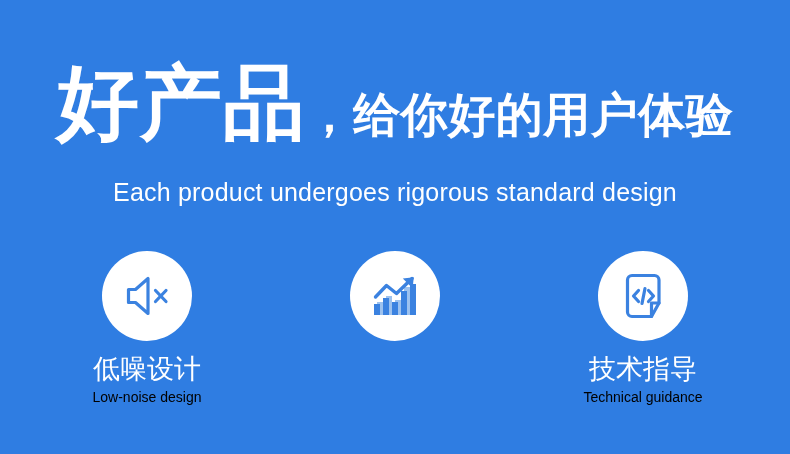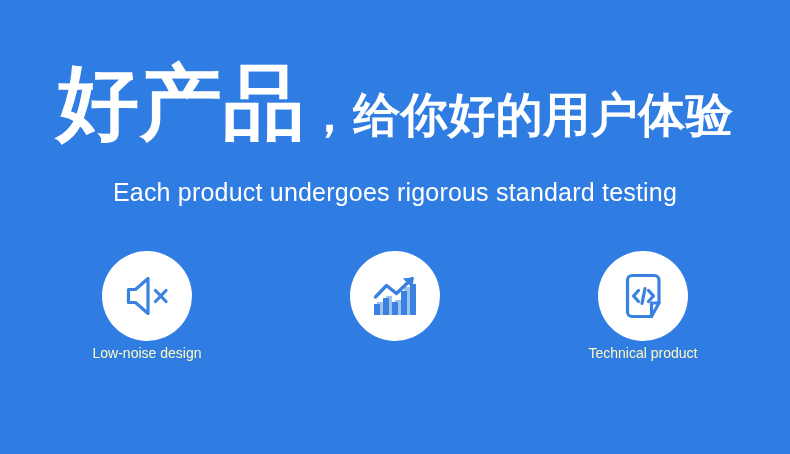--- a/index.html
+++ b/index.html
@@ -94,52 +94,53 @@
   .feature-title {
     margin-top: 14px;
     color: #ffffff;
     font-size: 27px;
     font-weight: 400;
     line-height: 1.1;
     white-space: nowrap;
   }
   .feature-sub {
     margin-top: 5px;
-    color: #fef9c3;
+    color: #000000;
     font-size: 14px;
     font-weight: 400;
     line-height: 1.1;
     white-space: nowrap;
   }
 </style>
 </head>
 <body>
 
 <div class="banner">
 
   <div class="headline">
     <span class="headline-main">好产品</span><span class="headline-comma">，</span><span class="headline-sub">给你好的用户体验</span>
   </div>
 
-  <div class="subtitle">Each product undergoes rigorous standard testing</div>
+  <div class="subtitle">Each product undergoes rigorous standard design</div>
 
   <div class="features">
 
     <div class="feature">
       <div class="feature-circle">
         <span>
           <svg width="48" height="44" viewBox="0 0 48 44" fill="none" stroke="#3b82e0" stroke-width="3.2" stroke-linecap="round" stroke-linejoin="round">
 
             <path d="M5.5 15.5 H12.5 L25 4.5 V39.5 L12.5 28.5 H5.5 Z"></path>
 
             <path d="M32.5 16.5 L43 27.5"></path>
             <path d="M43 16.5 L32.5 27.5"></path>
           </svg>
         </span>
       </div>
+      <div class="feature-title">低噪设计</div>
       <div class="feature-sub">Low-noise design</div>
     </div>
 
     <div class="feature">
       <div class="feature-circle">
         <span>
           <svg width="48" height="46" viewBox="0 0 48 46" fill="none">
 
             <g fill="#9dc2ef">
               <rect x="6" y="29" width="6" height="13"></rect>
@@ -172,17 +173,18 @@
 
             <path d="M11 3.5 H33.5 A4.5 4.5 0 0 1 38 8 V31 L30.5 44.5 H11 A4.5 4.5 0 0 1 6.5 40 V8 A4.5 4.5 0 0 1 11 3.5 Z"></path>
             <path d="M38 31 H30.5 V44.5"></path>
 
             <path d="M17.5 18.5 L12.5 24 L17.5 29.5"></path>
             <path d="M27.5 18.5 L32.5 24 L27.5 29.5"></path>
             <path d="M24 16.5 L21 31.5"></path>
           </svg>
         </span>
       </div>
-      <div class="feature-sub">Technical product</div>
+      <div class="feature-title">技术指导</div>
+      <div class="feature-sub">Technical guidance</div>
     </div>
 
   </div>
 </div>
 
 </body></html>

